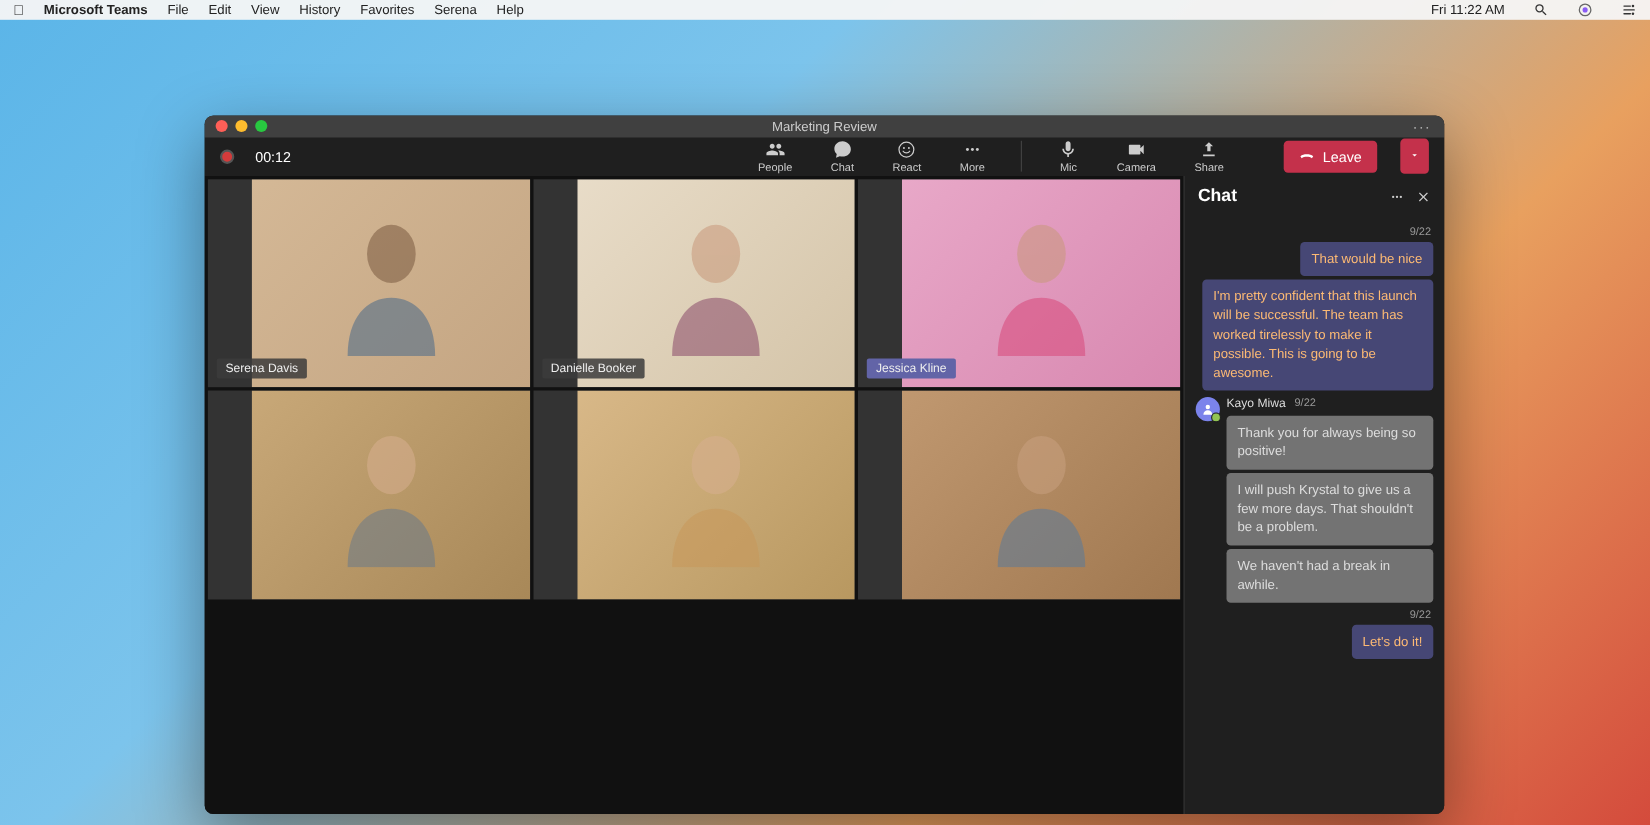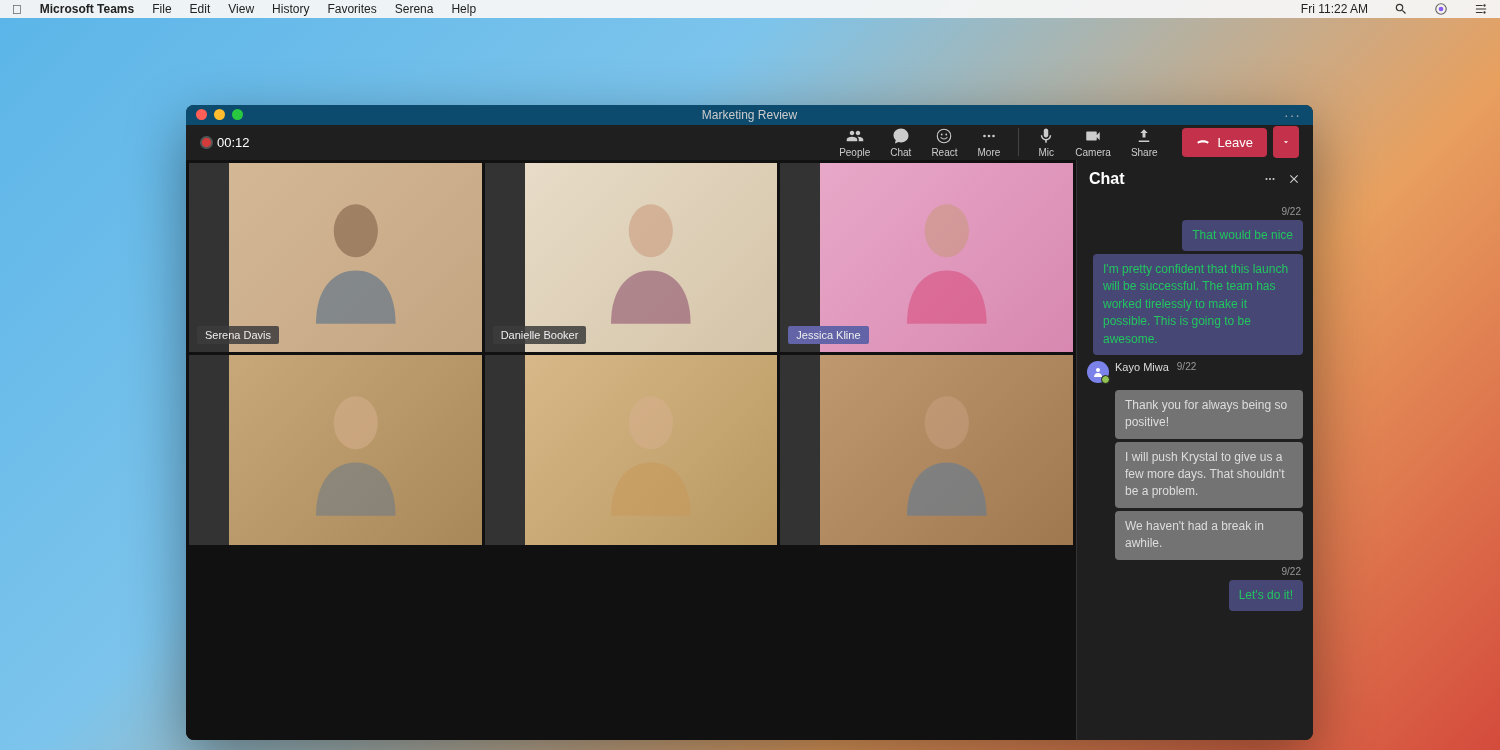--- a/index.html
+++ b/index.html
@@ -9,29 +9,29 @@
 .menubar { height: 18px; background: rgba(245,245,245,0.95); display: flex; align-items: center; padding: 0 12px; font-size: 12px; color: #222; gap: 18px; position: relative; }
 .menubar .apple { font-size: 13px; }
 .menubar .appname { font-weight: 600; }
 .menubar .right { position: absolute; right: 12px; display: flex; align-items: center; gap: 26px; }
 .menubar .right svg { width: 14px; height: 14px; }
 
 
 .window { position: absolute; left: 186px; top: 105px; width: 1127px; height: 635px; background: #1f1f1f; border-radius: 8px; overflow: hidden; box-shadow: 0 20px 60px rgba(0,0,0,0.4); display: flex; flex-direction: column; }
 
 
-.titlebar { height: 26px; background: #0c4a6e; display: flex; align-items: center; padding: 0 10px; position: relative; }
+.titlebar { height: 26px; background: #404040; display: flex; align-items: center; padding: 0 10px; position: relative; }
 .traffic { display: flex; gap: 7px; }
 .traffic span { width: 11px; height: 11px; border-radius: 50%; }
 .t-red { background: #ff5f57; } .t-yellow { background: #febc2e; } .t-green { background: #28c840; }
 .title { position: absolute; left: 50%; transform: translateX(-50%); color: #ccc; font-size: 12px; }
 .title-more { position: absolute; right: 12px; color: #aaa; font-size: 14px; letter-spacing: 1px; }
 
 
-.toolbar { height: 46px; background: #1f1f1f; display: flex; align-items: center; padding: 0 14px; gap: 4px; }
+.toolbar { height: 46px; background: #1f1f1f; display: flex; align-items: center; padding: 0 14px; gap: 19px; }
 .rec-dot { width: 13px; height: 13px; border-radius: 50%; background: #d43b3b; border: 2px solid #555; }
 .timer { color: #fff; font-size: 13px; font-weight: 500; }
 .toolbar-spacer { flex: 1; }
 .tool-btn { display: flex; flex-direction: column; align-items: center; gap: 2px; color: #ccc; font-size: 10px; padding: 0 8px; cursor: pointer; }
 .tool-btn svg { width: 18px; height: 18px; fill: #ccc; }
 .leave-btn { background: #c4314b; color: #fff; border-radius: 4px; padding: 7px 14px; display: flex; align-items: center; gap: 8px; font-size: 13px; font-weight: 500; cursor: pointer; }
 .leave-btn svg { width: 14px; height: 14px; fill: #fff; }
 .leave-caret { background: #c4314b; border-radius: 4px; padding: 7px 8px; margin-left: 2px; cursor: pointer; }
 .leave-caret svg { width: 10px; height: 10px; fill: #fff; }
 
@@ -49,23 +49,23 @@
 
 .chat { width: 237px; background: #1f1f1f; display: flex; flex-direction: column; border-left: 1px solid #333; }
 .chat-header { display: flex; align-items: center; padding: 10px 12px; }
 .chat-title { color: #fff; font-size: 16px; font-weight: 600; flex: 1; }
 .chat-header svg { width: 14px; height: 14px; fill: #ccc; margin-left: 10px; cursor: pointer; }
 .chat-body { flex: 1; overflow-y: auto; padding: 8px 10px; display: flex; flex-direction: column; gap: 6px; }
 .msg-group { display: flex; flex-direction: column; gap: 3px; }
 .msg-group.mine { align-items: flex-end; }
 .msg-date { font-size: 10px; color: #999; padding: 0 2px; }
 .msg { border-radius: 4px; padding: 7px 10px; font-size: 12px; line-height: 1.45; max-width: 210px; }
-.msg.mine { background: #464775; color: #22c55e; }
+.msg.mine { background: #464775; color: #fdba74; }
 .msg.other { background: #737373; color: #ddd; }
-.msg-meta { display: flex; align-items: center; gap: 6px; margin-bottom: 14px; }
+.msg-meta { display: flex; align-items: center; gap: 6px; margin-bottom: 2px; }
 .avatar { width: 22px; height: 22px; border-radius: 50%; background: #7b83eb; position: relative; flex-shrink: 0; display:flex; align-items:center; justify-content:center; }
 .avatar svg { width: 12px; height: 12px; fill:#fff; }
 .avatar::after { content:''; position:absolute; right:-1px; bottom:-1px; width:7px; height:7px; background:#92c353; border-radius:50%; border:1.5px solid #1f1f1f; }
 .sender { font-size: 11px; color: #ddd; font-weight: 500; }
 .other-wrap { display: flex; gap: 6px; }
 .other-col { display: flex; flex-direction: column; gap: 3px; flex: 1; }
 
 
 .t0{--c1:#d4b896;--c2:#c4a582} .t1{--c1:#e8e4dc;--c2:#d8d0c4} .t2{--c1:#e8dcc8;--c2:#d4c4a8}
 .t3{--c1:#b8c4d0;--c2:#98a8b8} .t4{--c1:#e8a8c8;--c2:#d888b0} .t5{--c1:#d8dce0;--c2:#b8c4cc}

